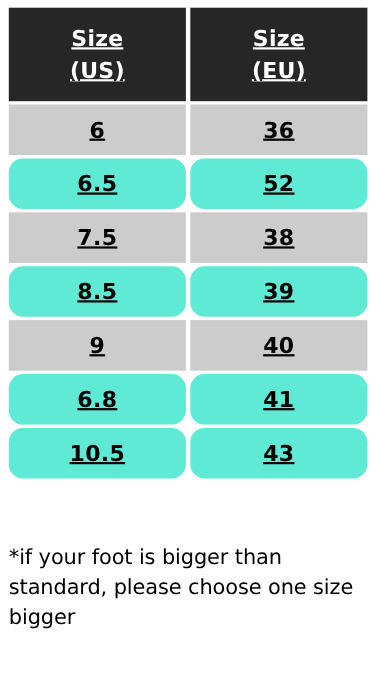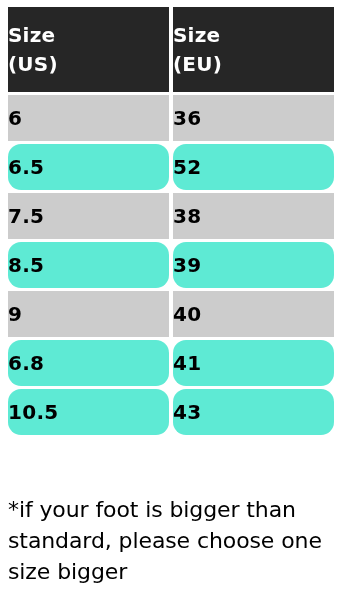--- a/index.html
+++ b/index.html
@@ -31,22 +31,23 @@
     width: 334px;
     border-collapse: separate;
     border-spacing: 4px 3px;
     table-layout: fixed;
   }
 
   .size-table th,
   .size-table td {
     padding: 0;
     margin: 0;
-    text-align: left;
+    text-align: center;
     vertical-align: middle;
+    text-decoration: underline;
   }
 
   .head-cell {
     background: #262626;
     color: #ffffff;
     height: 85px;
     font-size: 20px;
     font-weight: bold;
     line-height: 1.45;
     letter-spacing: 0.2px;
@@ -64,21 +65,21 @@
   }
   .row-dark .cell { background: #cccccc; }
   .row-light .cell { background: #5eead4; border-radius: 13px; }
 
   
   .footnote {
     position: absolute;
     left: 8px;
     top: 494px;
     width: 330px;
-    font-size: 22px;
+    font-size: 19px;
     font-weight: normal;
     color: #000000;
     line-height: 1.42;
     letter-spacing: -0.1px;
   }
 </style>
 </head>
 <body>
 
 <div class="sheet">

